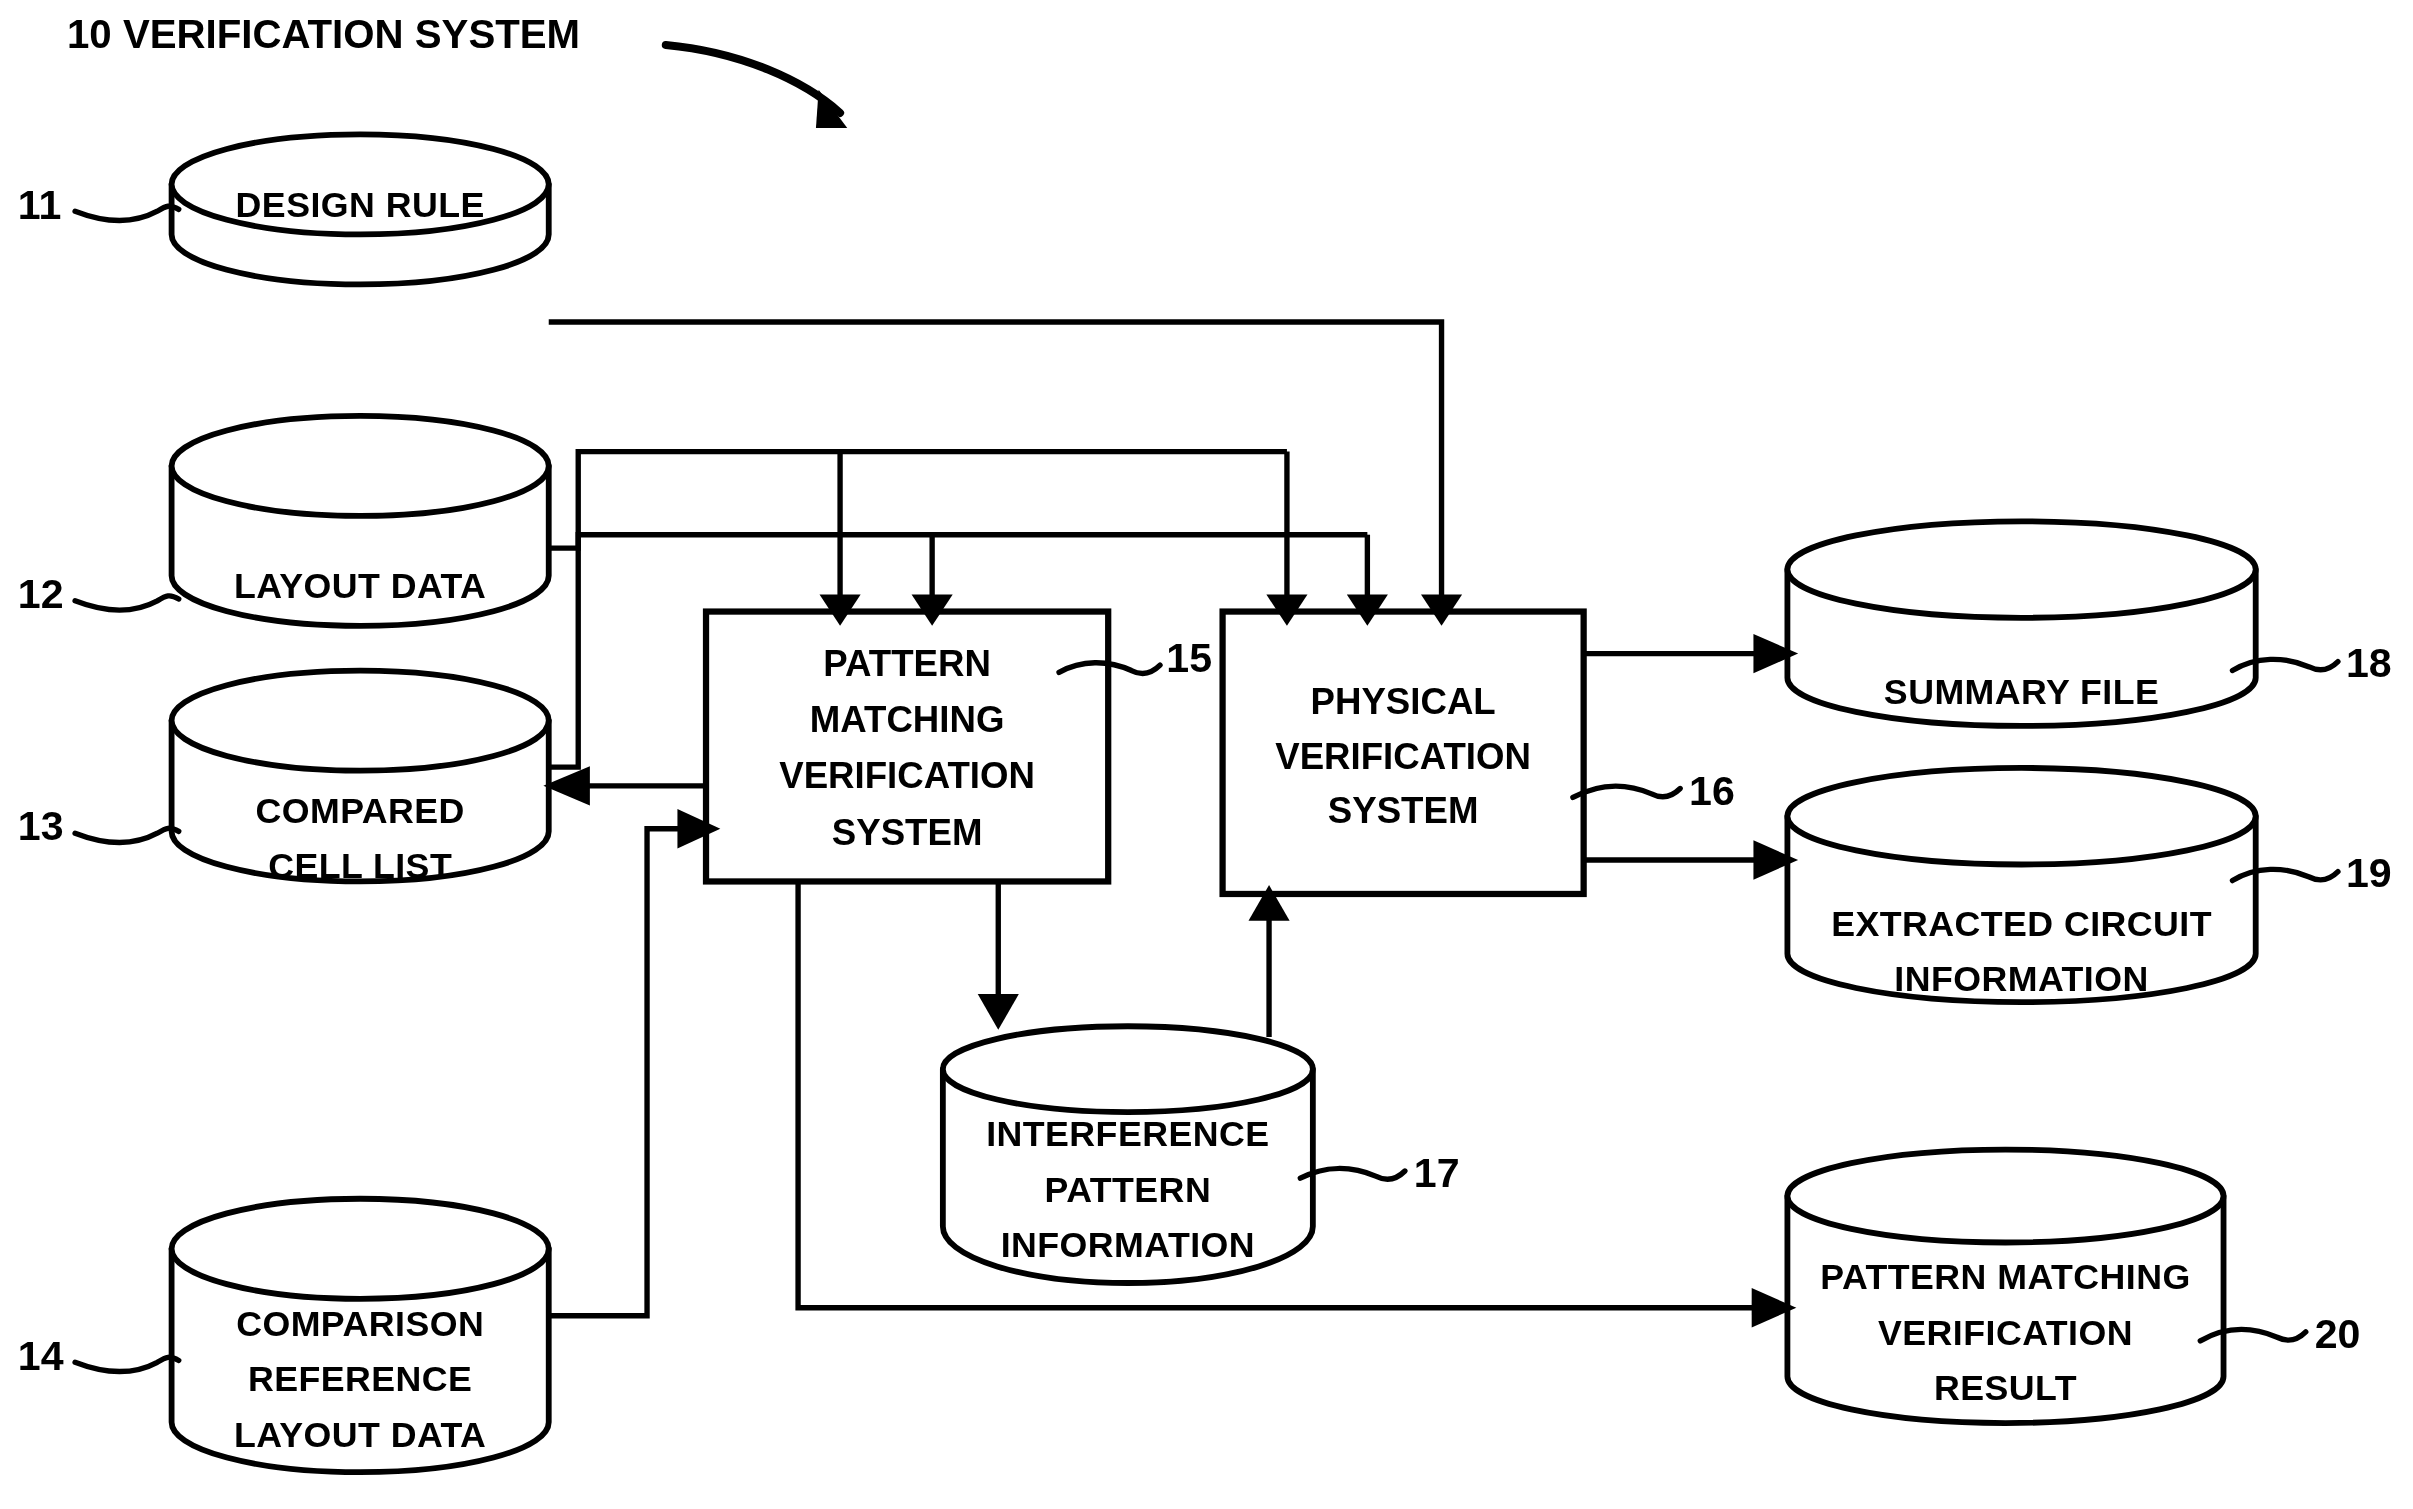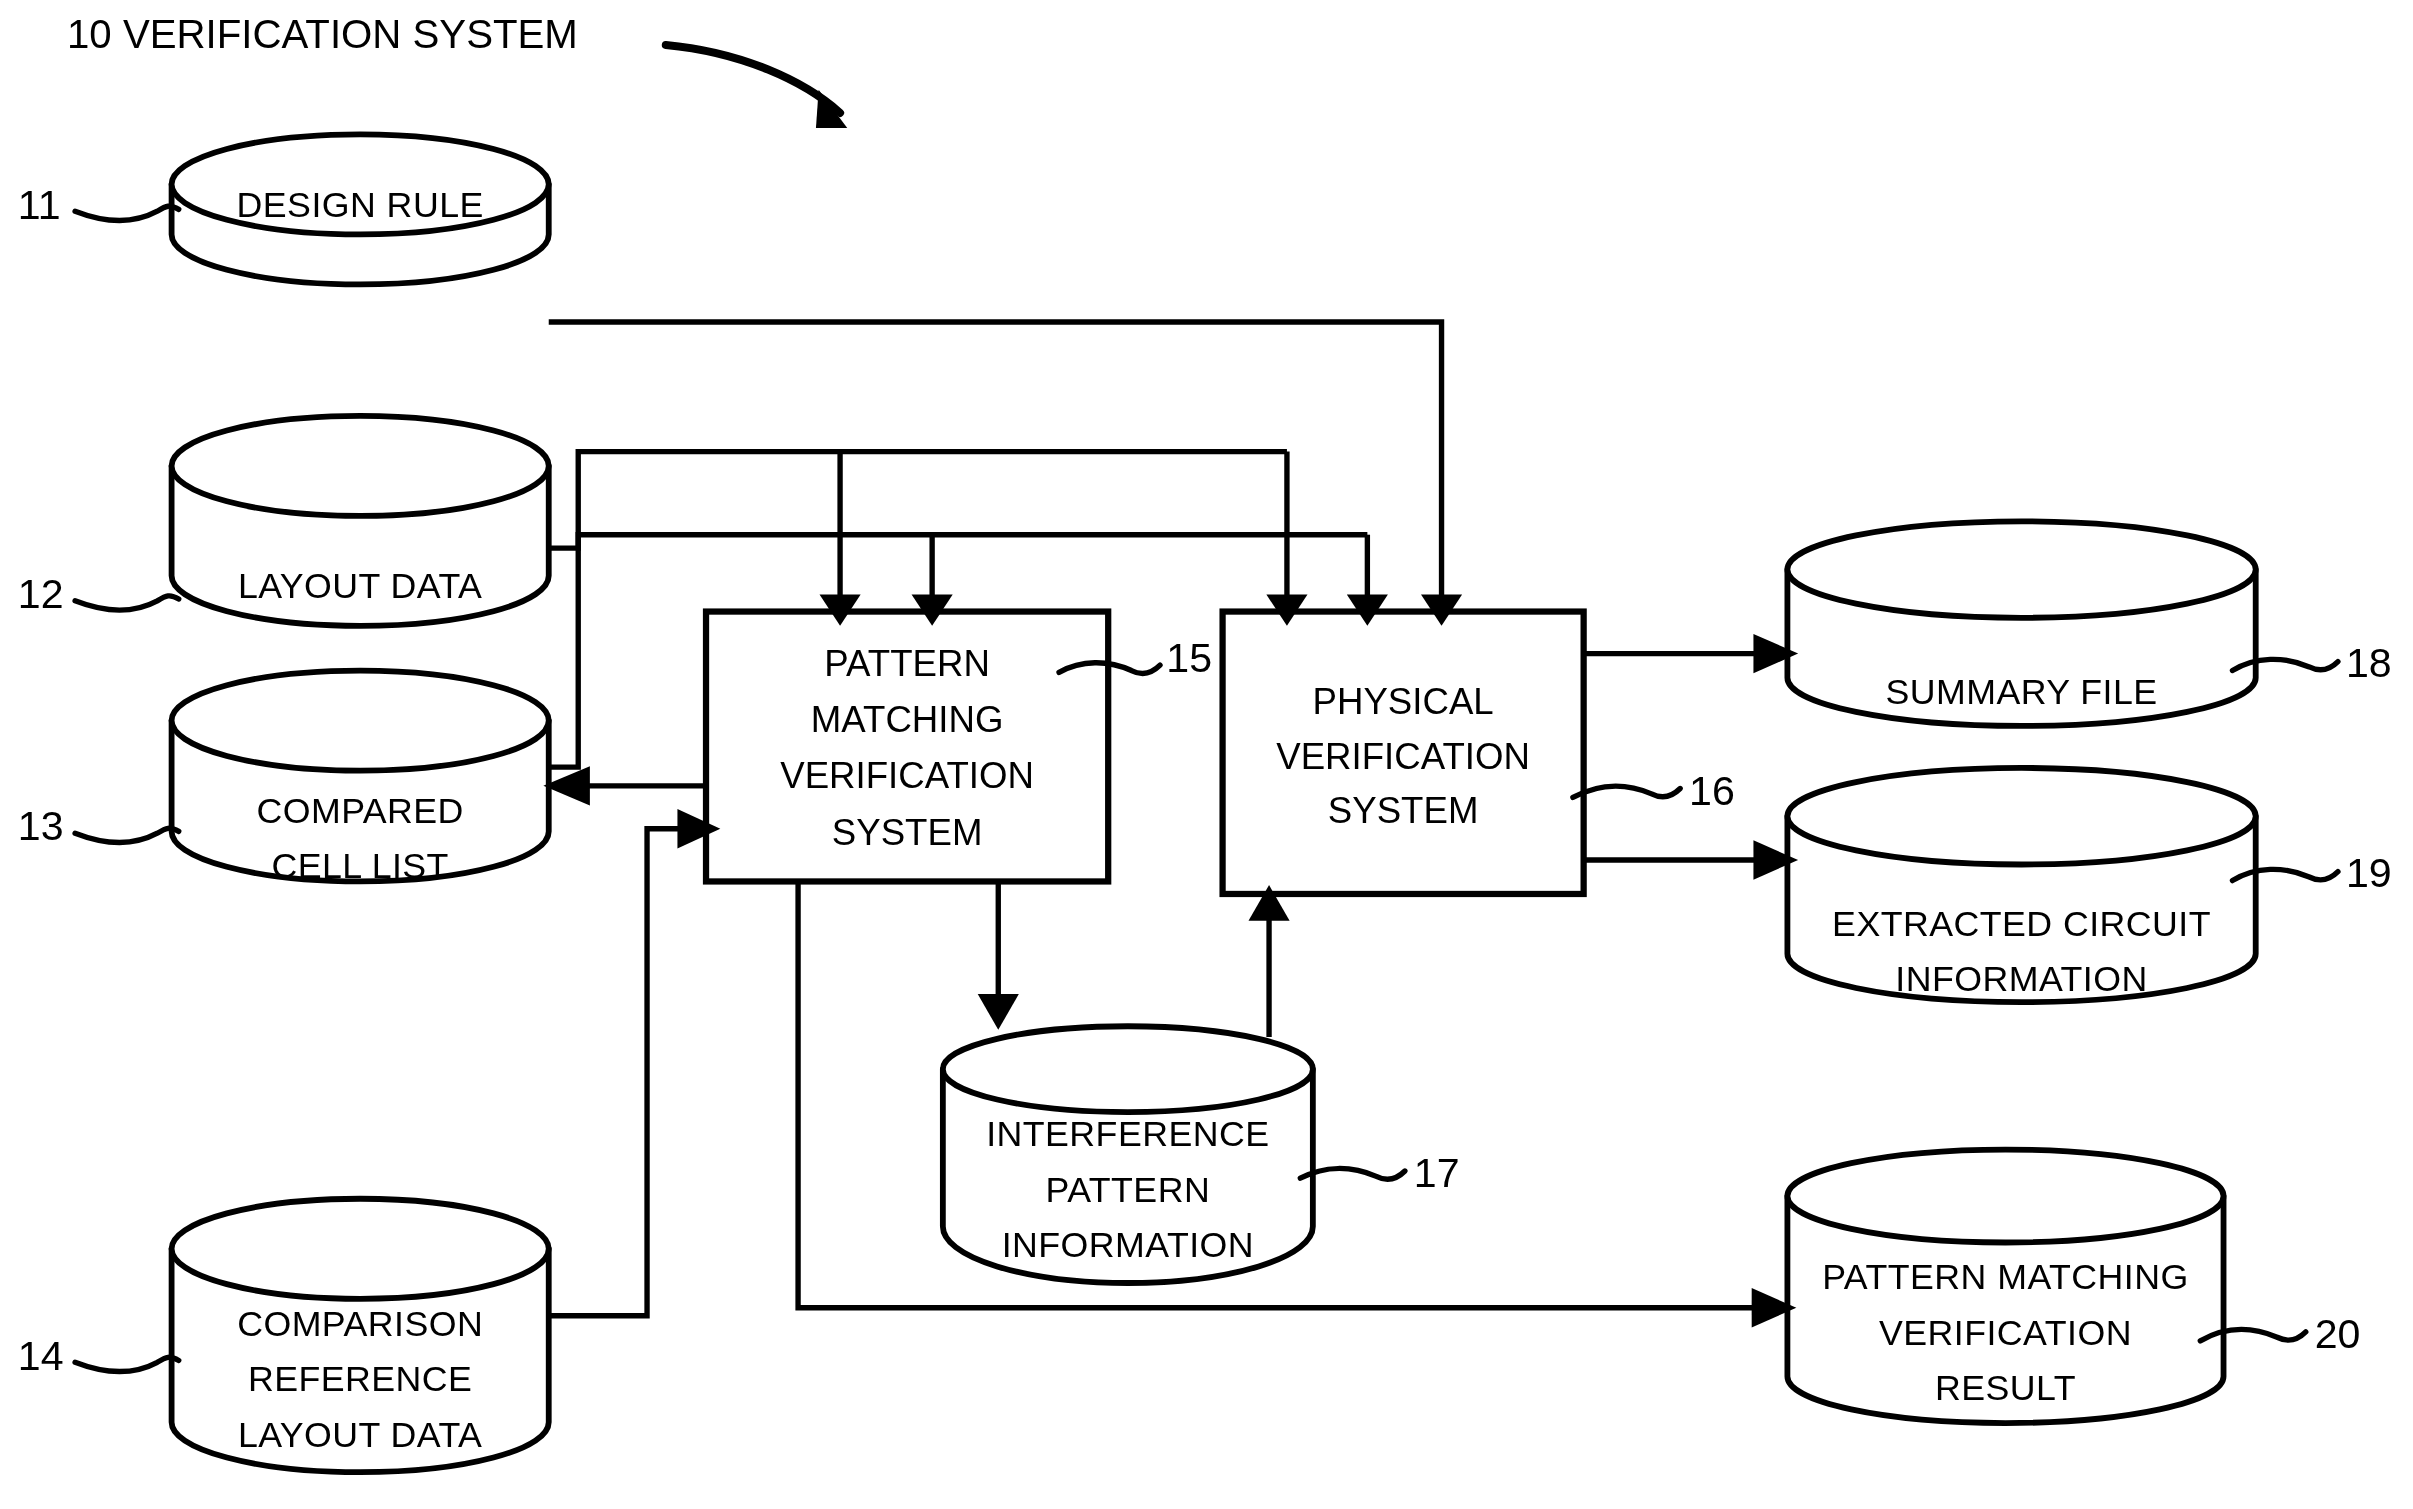--- a/index.html
+++ b/index.html
@@ -10,20 +10,21 @@
   body {
     width: 2413px;
     height: 1510px;
     position: relative;
     font-family: "Liberation Sans", sans-serif;
     overflow: hidden;
   }
   #figure-root {
     position: absolute;
     inset: 0;
+    font-weight: bold;
   }
   svg#diagram {
     display: block;
     width: 2413px;
     height: 1510px;
   }
   .stroke {
     fill: none;
     stroke: #000000;
     stroke-width: 6;

